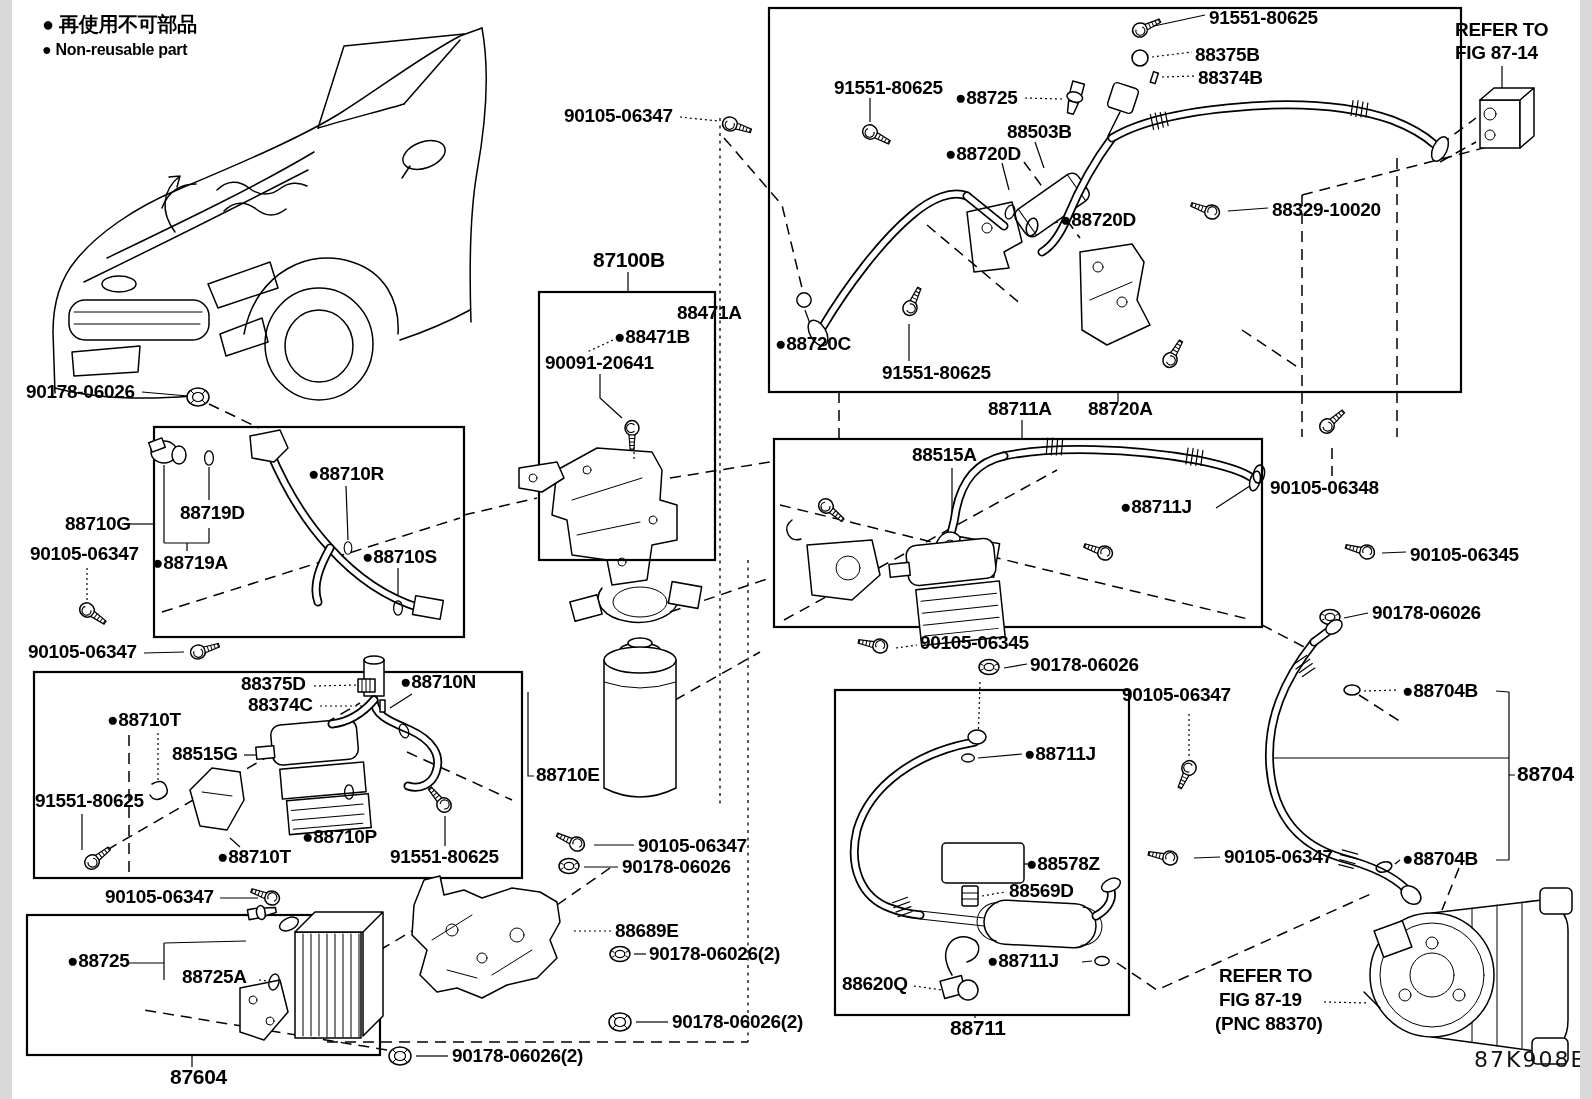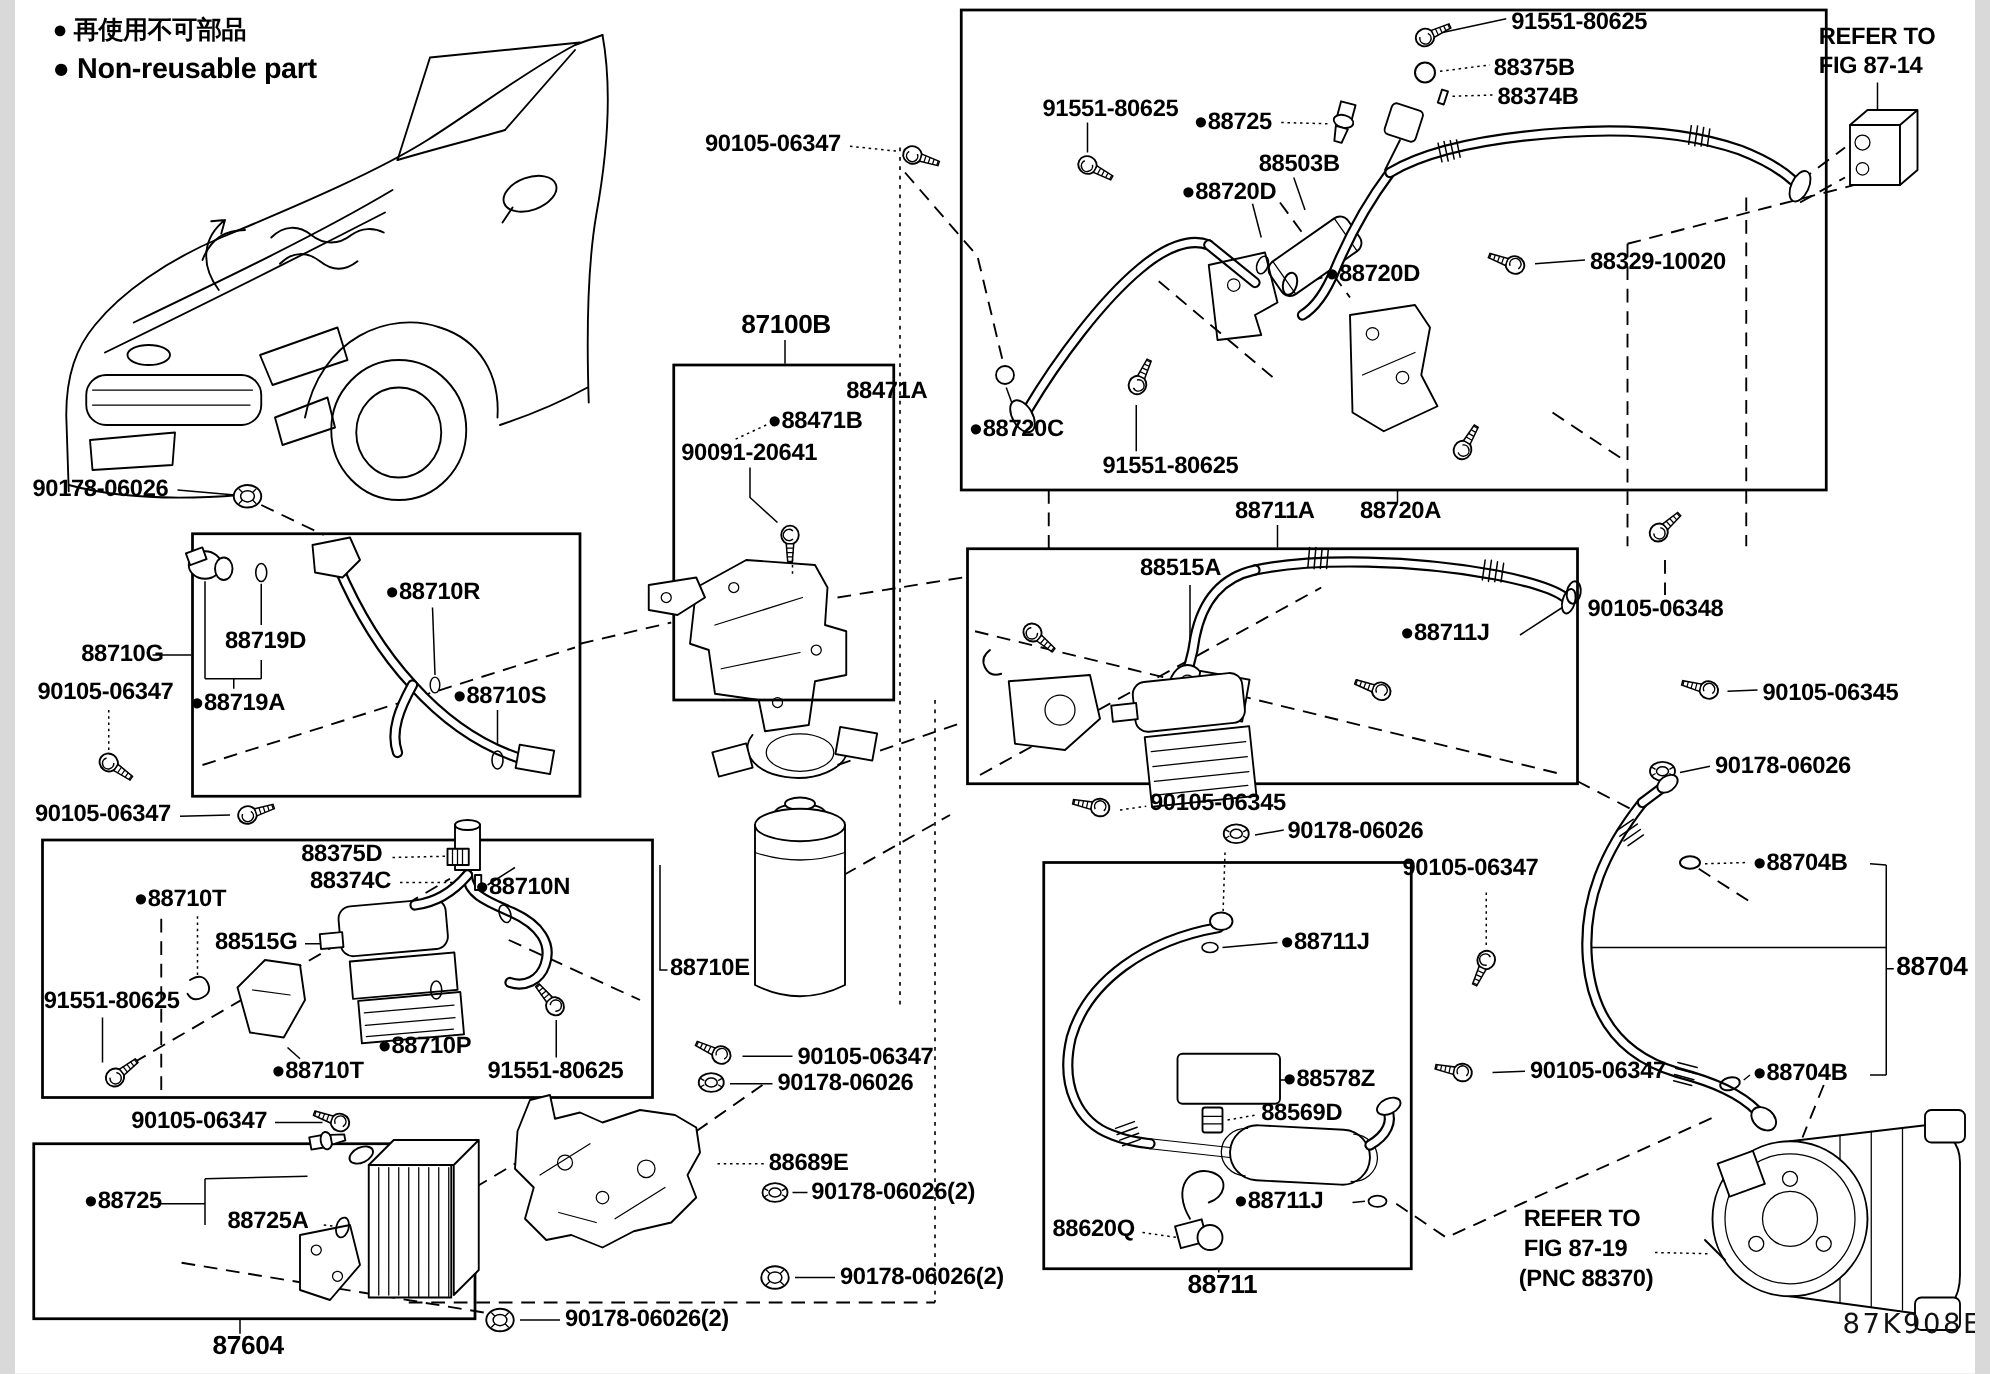--- a/index.html
+++ b/index.html
@@ -440,21 +440,21 @@
     <circle class="thin" cx="1393" cy="995" r="6" fill="none"></circle>
     <circle class="thin" cx="1447" cy="995" r="6" fill="none"></circle>
     <rect class="wfill" x="1366" y="925" width="30" height="28" transform="rotate(-20 1381 939)"></rect>
     <path class="ln" d="M1352,992 L1368,1008"></path>
   </g>
 </svg>
 
   <div>
 
   <div class="lbl" style="left: 30px; top: 14px; font-size: 20px;">● 再使用不可部品</div>
-      <div class="lbl" style="left: 30px; top: 42px; font-size: 23px; text-align: center;">● Non-reusable part</div>
+      <div class="lbl" style="left: 30px; top: 42px; font-size: 16px; text-align: center;">● Non-reusable part</div>
       <div class="lbl" style="left: 14px; top: 382px;">90178-06026</div>
       <div class="lbl" style="left: 552px; top: 106px;">90105-06347</div>
       <div class="lbl" style="left: 581px; top: 249px; font-size: 21px;">87100B</div>
       <div class="lbl" style="left: 665px; top: 303px;">88471A</div>
       <div class="lbl" style="left: 602px; top: 327px;">●88471B</div>
       <div class="lbl" style="left: 533px; top: 353px;">90091-20641</div>
       <div class="lbl" style="left: 1197px; top: 8px;">91551-80625</div>
       <div class="lbl" style="left: 1183px; top: 45px;">88375B</div>
       <div class="lbl" style="left: 1186px; top: 68px;">88374B</div>
       <div class="lbl" style="left: 822px; top: 78px;">91551-80625</div>
@@ -474,21 +474,21 @@
       <div class="lbl" style="left: 16px; top: 642px;">90105-06347</div>
       <div class="lbl" style="left: 168px; top: 503px;">88719D</div>
       <div class="lbl" style="left: 140px; top: 553px;">●88719A</div>
       <div class="lbl" style="left: 296px; top: 464px;">●88710R</div>
       <div class="lbl" style="left: 350px; top: 547px;">●88710S</div>
       <div class="lbl" style="left: 524px; top: 765px;">88710E</div>
       <div class="lbl" style="left: 626px; top: 836px;">90105-06347</div>
       <div class="lbl" style="left: 610px; top: 857px;">90178-06026</div>
       <div class="lbl" style="left: 229px; top: 674px;">88375D</div>
       <div class="lbl" style="left: 236px; top: 695px;">88374C</div>
-      <div class="lbl" style="left: 368px; top: 672px; margin-top: 28px;">●88710N</div>
+      <div class="lbl" style="left: 388px; top: 672px;">●88710N</div>
       <div class="lbl" style="left: 95px; top: 710px;">●88710T</div>
       <div class="lbl" style="left: 160px; top: 744px;">88515G</div>
       <div class="lbl" style="left: 23px; top: 791px;">91551-80625</div>
       <div class="lbl" style="left: 290px; top: 827px;">●88710P</div>
       <div class="lbl" style="left: 205px; top: 847px;">●88710T</div>
       <div class="lbl" style="left: 378px; top: 847px;">91551-80625</div>
       <div class="lbl" style="left: 93px; top: 887px;">90105-06347</div>
       <div class="lbl" style="left: 55px; top: 951px;">●88725</div>
       <div class="lbl" style="left: 170px; top: 967px;">88725A</div>
       <div class="lbl" style="left: 158px; top: 1066px; font-size: 21px;">87604</div>

